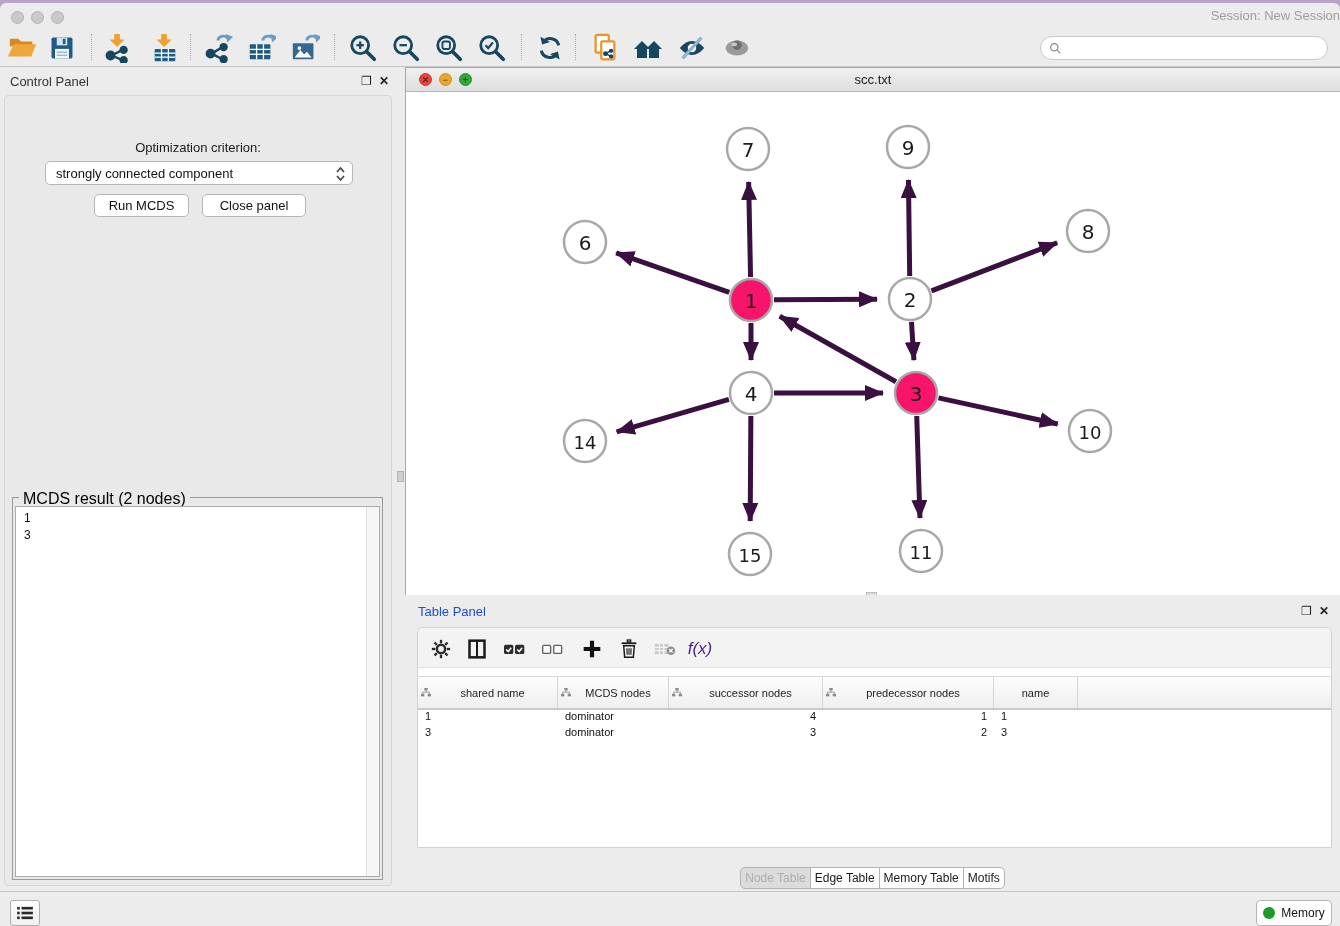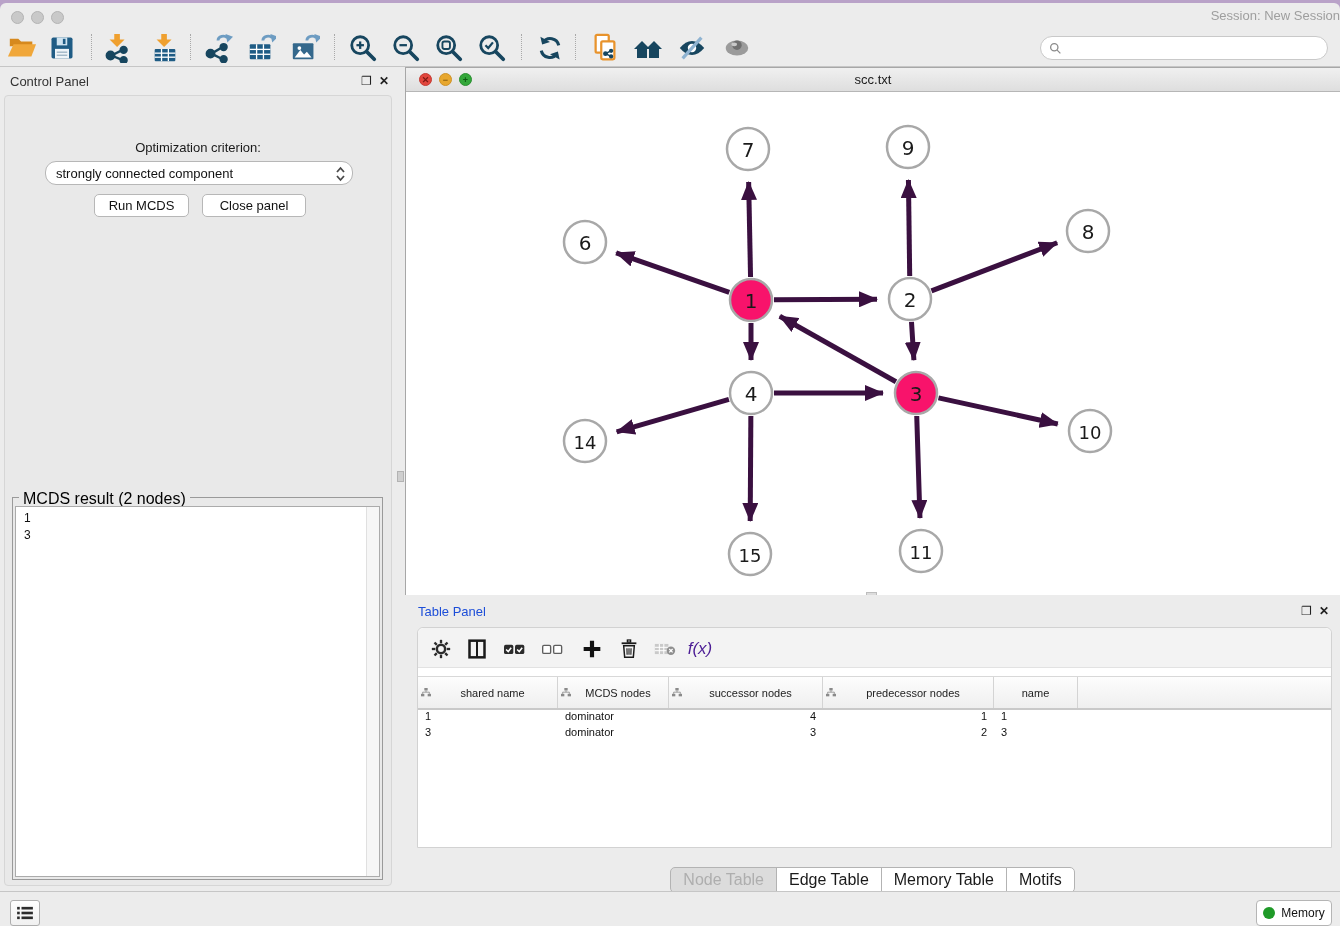--- a/index.html
+++ b/index.html
@@ -28,30 +28,30 @@
   .searchbox input { border:none; outline:none; flex:1; font-size:12px; background:transparent; }
 
   
   .cp-header { position:absolute; left:0; top:64px; width:396px; height:28px; }
   .cp-title { position:absolute; left:10px; top:7px; font-size:13px; color:#333; }
   .panel-btn { position:absolute; top:7px; font-size:12px; color:#222; cursor:default; }
   .cp-body { position:absolute; left:4px; top:92px; width:388px; height:791px;
              background:#e9e9e9; border:1px solid #d6d6d6; border-radius:4px; }
 
   .seg-tabs { position:absolute; display:flex; }
-  .seg-tab { border:1px solid #b3b3b3; background:#fff; color:#1a1a1a; font-size:16px;
-             padding:3px 12px; margin-left:-1px; white-space:nowrap; }
+  .seg-tab { border:1px solid #b3b3b3; background:#fff; color:#1a1a1a; font-size:12px;
+             padding:3px 4px; margin-left:-1px; white-space:nowrap; }
   .seg-tab.first { border-radius:5px 0 0 5px; margin-left:0; }
   .seg-tab.last { border-radius:0 5px 5px 0; }
   .seg-tab.disabled { background:#dcdcdc; color:#aeaeae; }
 
   .opt-label { position:absolute; left:0; width:396px; top:137px; text-align:center;
                font-size:13px; color:#1a1a1a; }
   .dropdown { position:absolute; left:45px; top:158px; width:308px; height:24px; background:#fff;
-              border:1px solid #b7b7b7; border-radius:11px; font-size:13px; color:#111;
+              border:1px solid #b7b7b7; border-radius:5px; font-size:13px; color:#111;
               display:flex; align-items:center; padding:0 24px 0 10px; }
   .dd-arrows { position:absolute; right:6px; top:3px; }
   .cp-btn { position:absolute; top:191px; height:23px; background:#fff; border:1px solid #b7b7b7;
             border-radius:5px; font-size:13px; color:#111; display:flex; align-items:center;
             justify-content:center; }
 
   .groupbox { position:absolute; left:12px; top:494px; width:371px; height:383px;
               border:1px solid #9a9a9a; }
   .groupbox-label { position:absolute; left:6px; top:-8px; background:#e9e9e9; padding:0 4px;
                     font-size:16px; color:#000000; }

